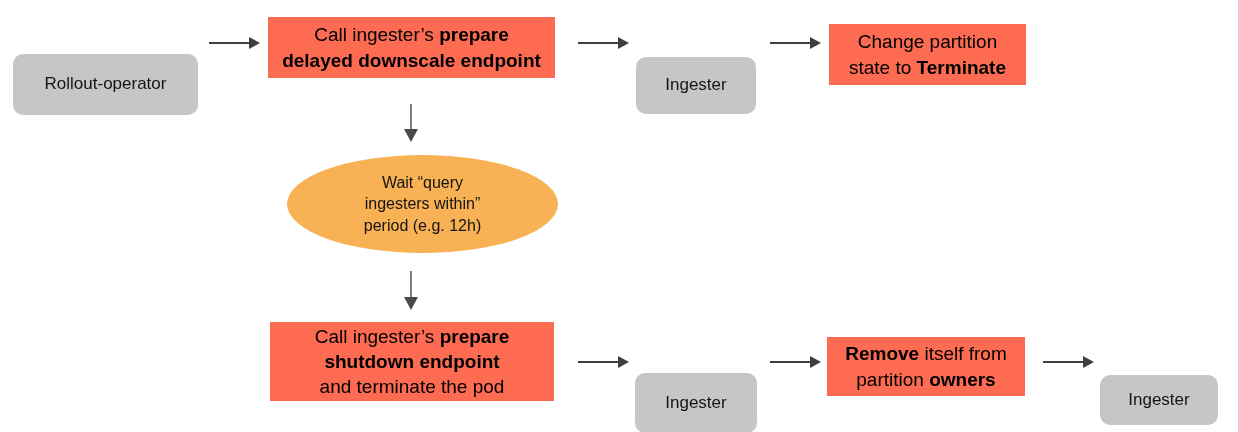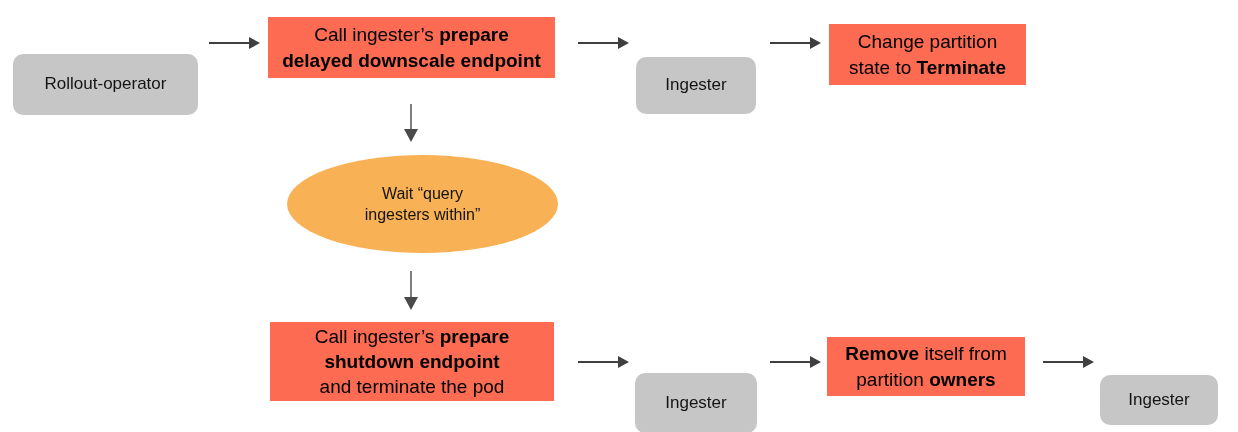--- a/index.html
+++ b/index.html
@@ -151,20 +151,21 @@
 
   <div class="arrow arrow-v" style="left:397px; top:104px; width:28px; height:38px;">
     <div class="shaft" style="height:26px;"></div>
     <div class="head" style="top:25px;"></div>
   </div>
 
   <div class="node wait" style="left:287px; top:155px; width:271px; height:98px;justify-content:flex-end;">
     <div class="lines">
         <span class="ln"><span>Wait “query</span></span>
         <span class="ln"><span>ingesters within”</span></span>
+        <span class="ln"><span>period (e.g. 12h)</span></span>
       </div>
   </div>
 
   <div class="arrow arrow-v" style="left:397px; top:271px; width:28px; height:40px;">
     <div class="shaft" style="height:27px;"></div>
     <div class="head" style="top:26px;"></div>
   </div>
 
   <div class="node action" style="left:270px; top:322px; width:284px; height:79px;">
     <div class="lines">

